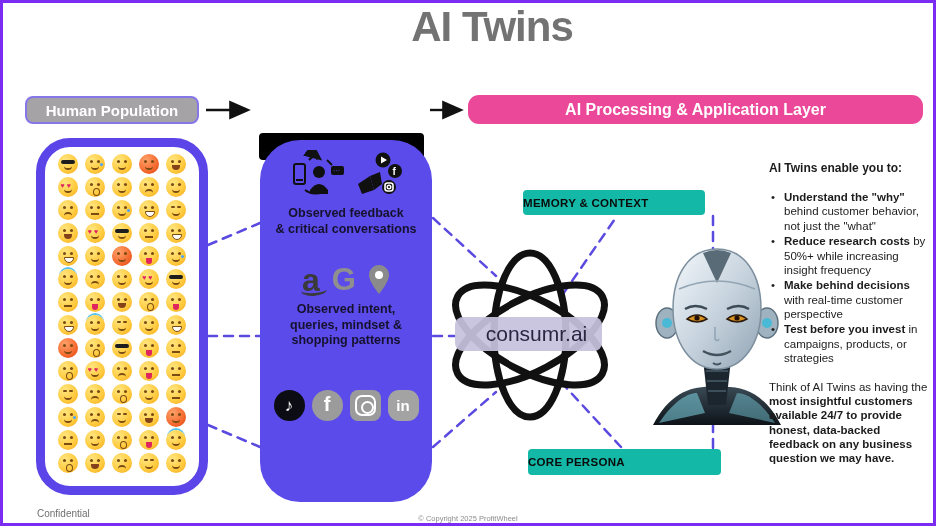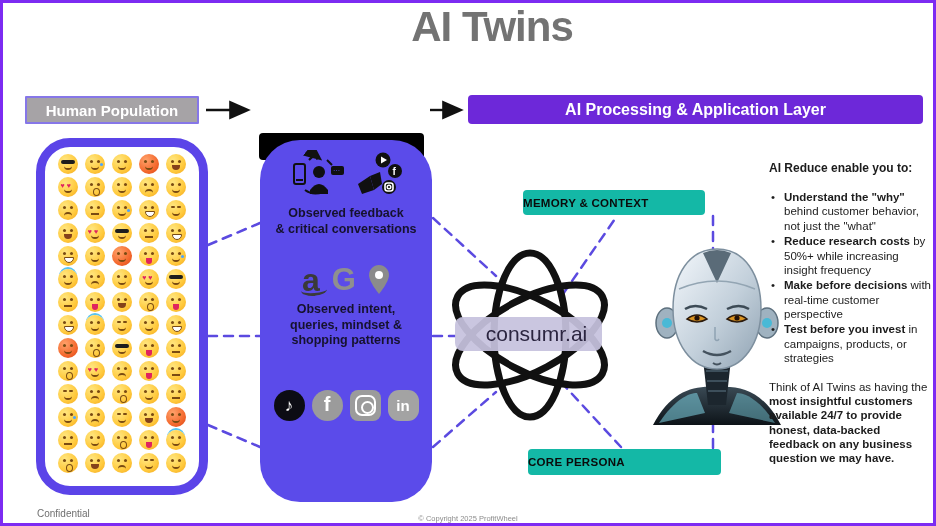--- a/index.html
+++ b/index.html
@@ -9,25 +9,25 @@
            border:3px solid #7c2bf2; overflow:hidden; }
 
   
   .title { position:absolute; top:0; left:0; width:100%; text-align:center;
            font-size:42px; font-weight:700; letter-spacing:-1px; color:#737373;margin-left:24px; }
 
   
   .hdr { position:absolute; display:flex; align-items:center; justify-content:center;
          font-weight:700; color:#fff; }
   .hdr-human { left:22px; top:93px; width:174px; height:28px; background:#a6a3a6;
-               border:2px solid #8677e8; border-radius:1px; font-size:15px; }
+               border:2px solid #8677e8; border-radius:8px; font-size:15px; }
   .hdr-data  { left:256px; top:91px; width:165px; height:27px; background:#000;
                border-radius:4px; font-size:16px;margin-top:39px; }
-  .hdr-ai    { left:465px; top:92px; width:455px; height:29px; background:#6d28d9;
-               border-radius:4px; font-size:16px; }
+  .hdr-ai    { left:465px; top:92px; width:455px; height:29px; background:#ec4899;
+               border-radius:11px; font-size:16px; }
 
   
   .emoji-box { position:absolute; left:33px; top:135px; width:172px; height:357px;
                background:#fff; border:9px solid #5b44e8; border-radius:34px;
                padding:7px 9px; overflow:hidden; }
   .emoji-grid { display:grid; grid-template-columns:repeat(5,1fr); row-gap:3px;
                 justify-items:center; }
   .face { position:relative; width:20px; height:20px; border-radius:50%;
           background:radial-gradient(circle at 35% 30%, #ffe680, #ffc93c 60%, #f2a31d); }
   .face::before { content:""; position:absolute; top:6px; left:5px; width:3px; height:3px;
@@ -335,25 +335,25 @@
     <path d="M42,76 Q52,68 62,76 Q52,82 42,76 Z" fill="#d99321" stroke="#2a190b" stroke-width="1.5"></path>
     <circle cx="52" cy="75" r="2.6" fill="#231107"></circle>
     <path d="M82,76 Q92,68 102,76 Q92,82 82,76 Z" fill="#d99321" stroke="#2a190b" stroke-width="1.5"></path>
     <circle cx="92" cy="75" r="2.6" fill="#231107"></circle>
     <path d="M70,84 L70,96 Q72,99 74,96" stroke="#8fa2b2" stroke-width="1.5" fill="none"></path>
     <path d="M58,108 Q72,116 86,108" stroke="#44525e" stroke-width="2.5" fill="none"></path>
     <path d="M68,120 Q72,123 76,120" stroke="#44525e" stroke-width="2" fill="none"></path>
   </svg>
 
   <div class="right-panel">
-    <div class="rp-heading">AI Reduce enable you to:</div>
+    <div class="rp-heading">AI Twins enable you to:</div>
     <ul class="rp-list">
       <li><span class="rp-bold">Understand the "why"</span><span> behind customer behavior, not just the "what"</span></li>
       <li><span class="rp-bold">Reduce research costs</span><span> by 50%+ while increasing insight frequency</span></li>
-      <li><span class="rp-bold">Make before decisions</span><span> with real-time customer perspective</span></li>
+      <li><span class="rp-bold">Make behind decisions</span><span> with real-time customer perspective</span></li>
       <li><span class="rp-bold">Test before you invest</span><span> in campaigns, products, or strategies</span></li>
     </ul>
     <div class="rp-closing">
       <span>Think of AI Twins as having the </span><span class="rp-bold">most insightful customers available 24/7 to provide honest, data-backed feedback on any business question we may have.</span>
     </div>
   </div>
 
   <div class="confidential">Confidential</div>
   <div class="copyright">© Copyright 2025 ProfitWheel</div>
 

